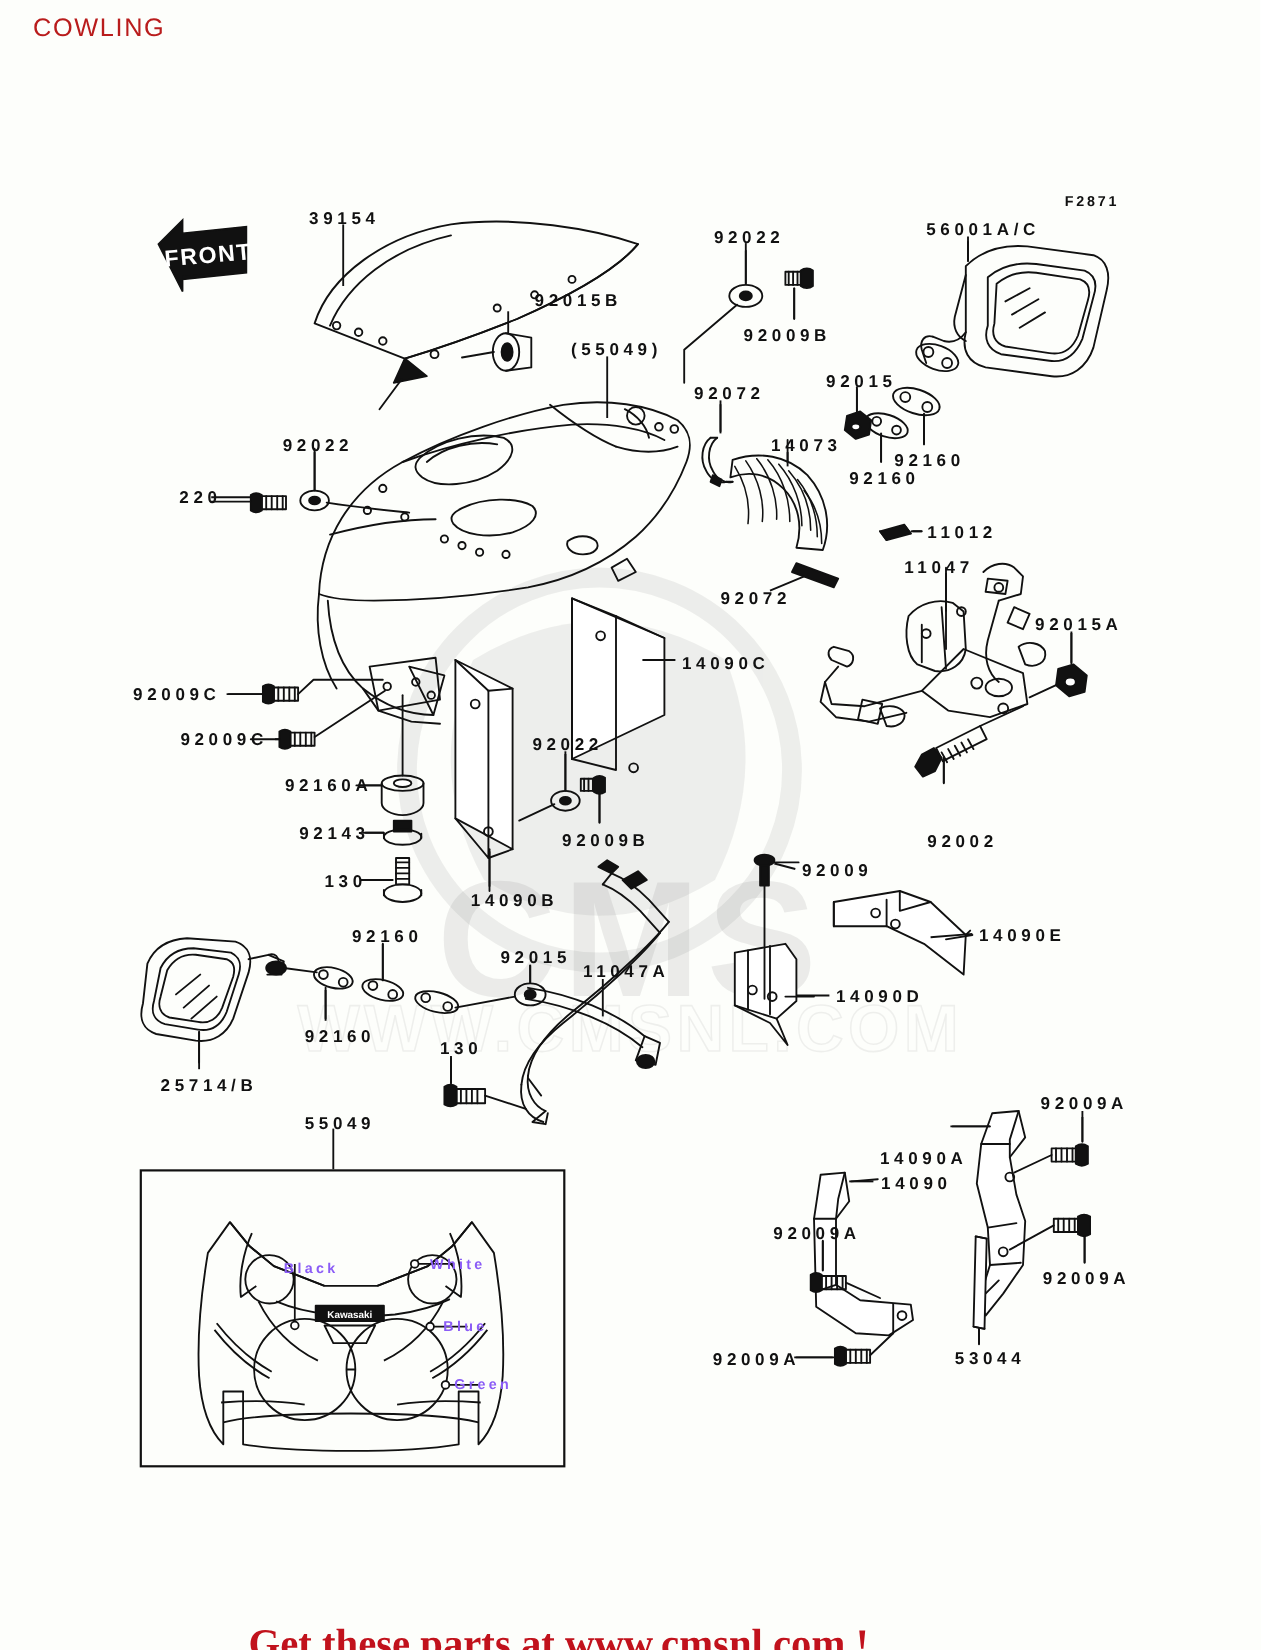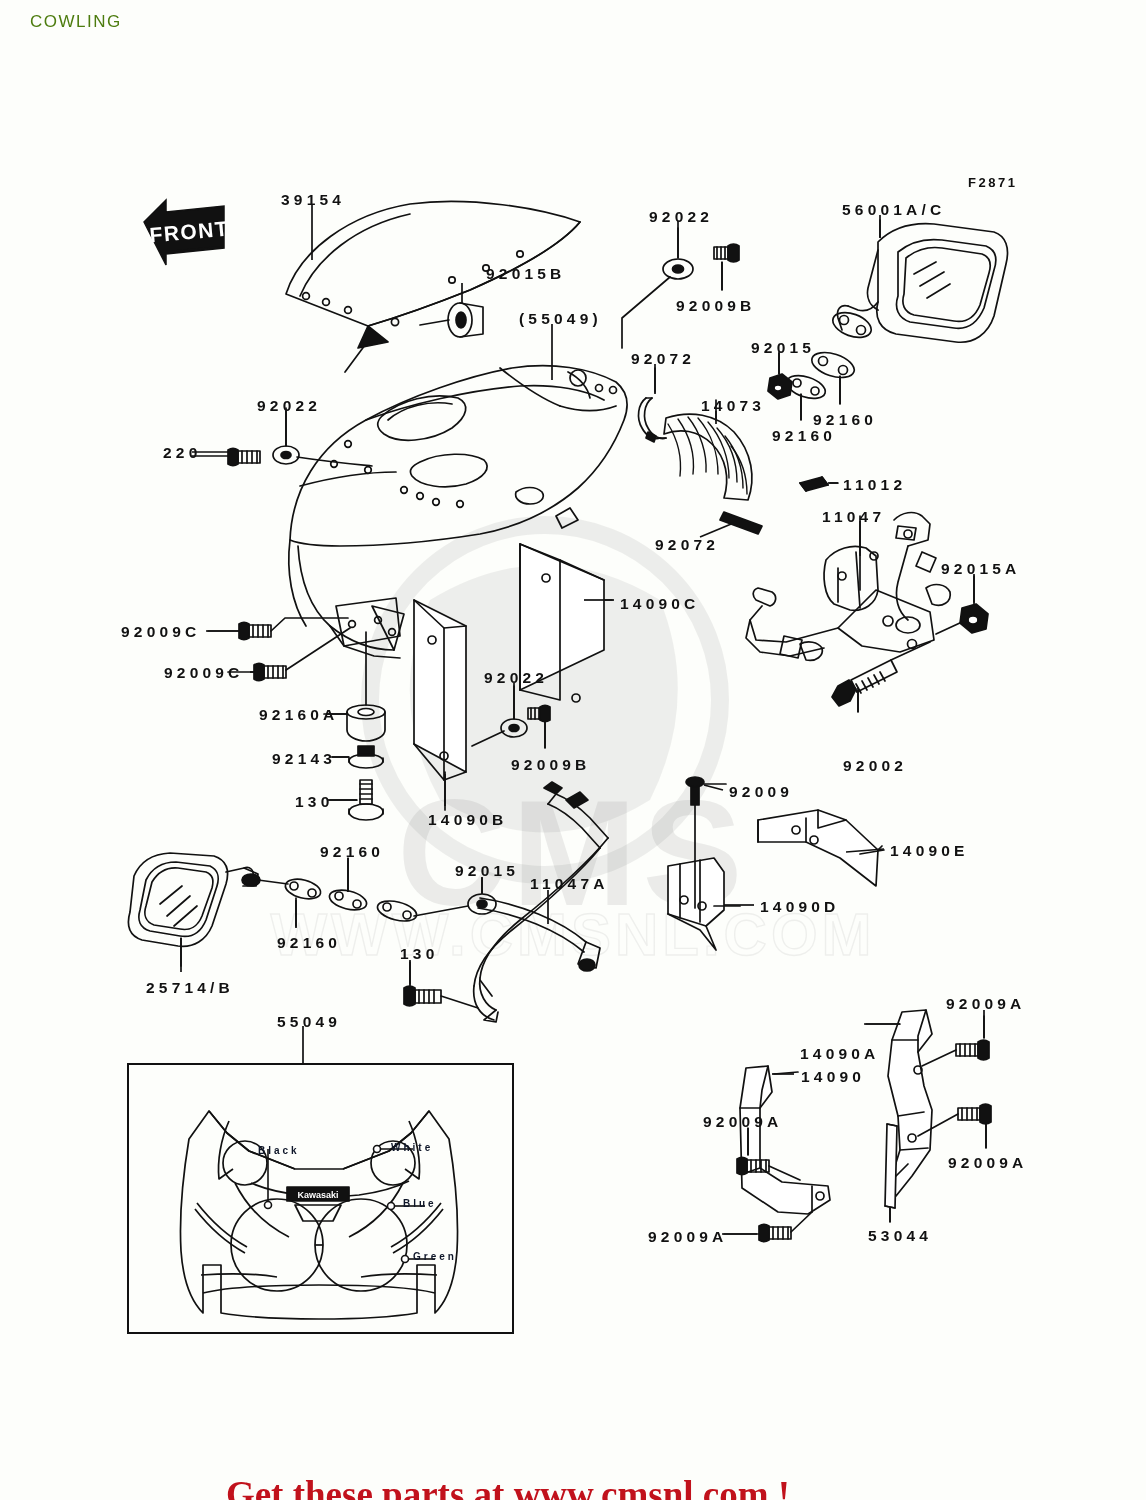--- a/index.html
+++ b/index.html
@@ -15,23 +15,23 @@
     width: 1146px;
     height: 1500px;
     background: #fdfefb;
     overflow: hidden;
   }
   
   #page-title {
     position: absolute;
     left: 30px;
     top: 12px;
-    font-size: 17px;
+    font-size: 23px;
     letter-spacing: 1.5px;
-    color: #4d7c0f;
+    color: #b91c1c;
     font-family: "Liberation Sans", sans-serif;
     font-weight: 400;
   }
   
   #diagram-code {
     position: absolute;
     left: 968px;
     top: 175px;
     font-size: 13px;
     font-weight: bold;
@@ -73,24 +73,24 @@
     left: 127px;
     top: 1063px;
     width: 383px;
     height: 267px;
     border: 2px solid #111;
     background: transparent;
   }
   .color-label {
     position: absolute;
     font-family: "Liberation Sans", sans-serif;
-    font-size: 10px;
+    font-size: 13px;
     font-weight: bold;
     letter-spacing: 3px;
-    color: #0f172a;
+    color: #8b5cf6;
     white-space: nowrap;
   }
   
   #footer-text {
     position: absolute;
     left: 0;
     top: 1473px;
     width: 1016px;
     text-align: center;
     font-family: "Liberation Serif", serif;

